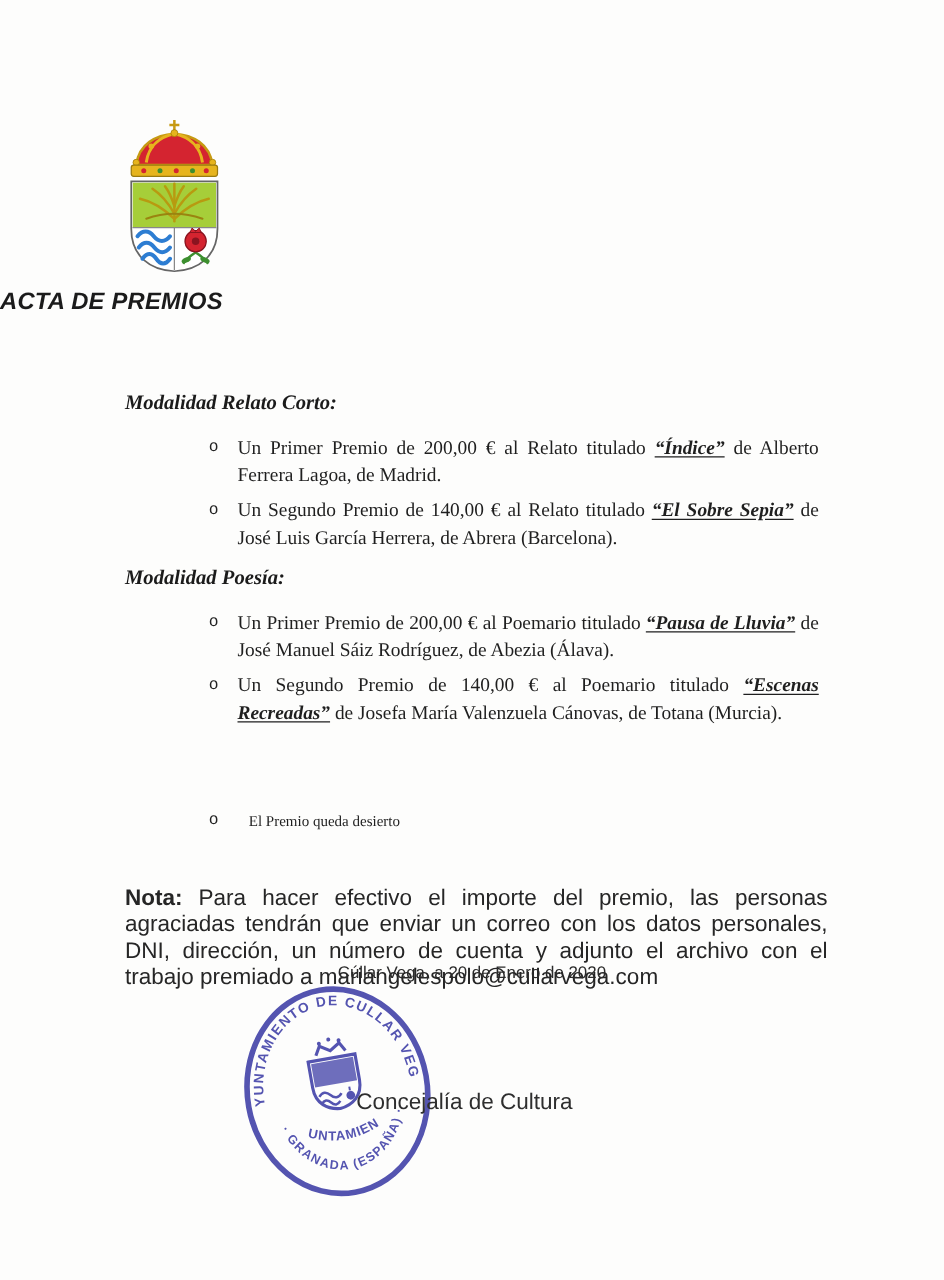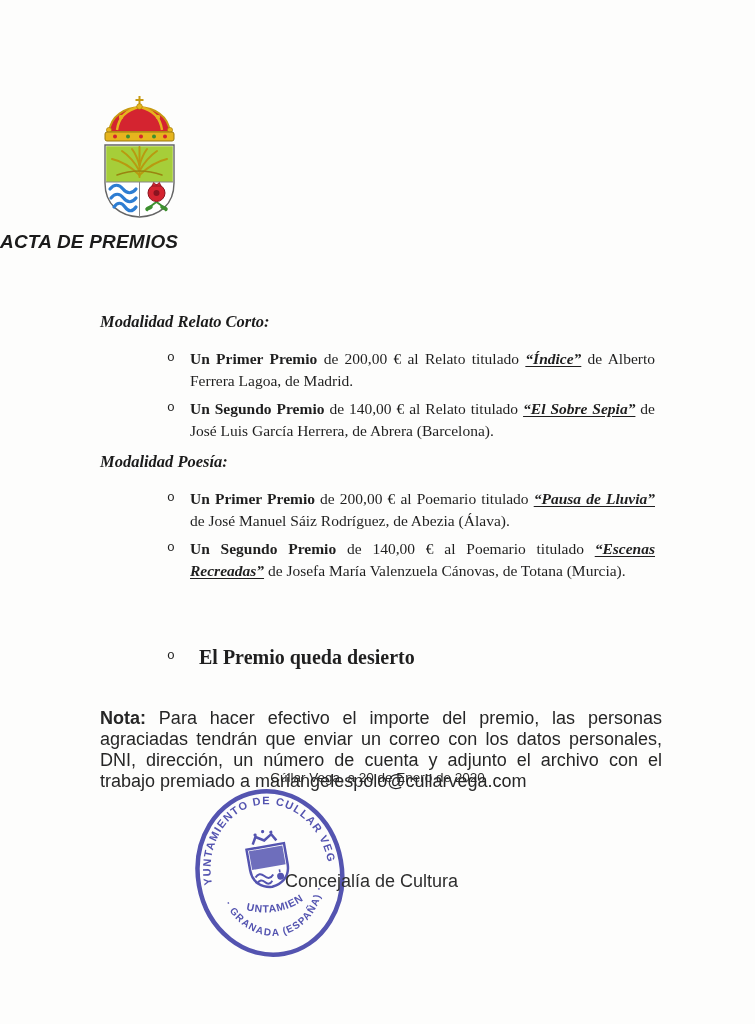--- a/index.html
+++ b/index.html
@@ -30,24 +30,24 @@
   .award{position:absolute;left:167px;width:488px;}
   .i1{top:348px}.i2{top:398px}.i3{top:488px}.i4{top:538px}.i5{top:646px}
   .marker{
     position:absolute;left:0;top:2px;
     font-family:"Liberation Mono",monospace;font-size:13px;color:#222;
   }
   .atext{
     margin:0 0 0 23px;width:465px;text-align:justify;
     font-size:15.5px;line-height:22px;color:#1f1f1f;
   }
-  .atext strong{font-weight:bold;}
+  .atext strong{font-weight:normal;}
   .atext .wtitle{font-weight:bold;font-style:italic;}
   .atext .wtitle u{text-decoration:underline;text-underline-offset:2px;}
-  .i5 .atext{font-size:20px;margin-left:32px;}
+  .i5 .atext{font-size:12px;margin-left:32px;}
 
   
   .note{
     position:absolute;left:100px;top:690px;width:562px;text-align:justify;
     font-family:"Liberation Sans",sans-serif;font-size:18px;line-height:21px;color:#262626;
   }
   .note strong{font-weight:bold;}
 
   
   .dateline{

